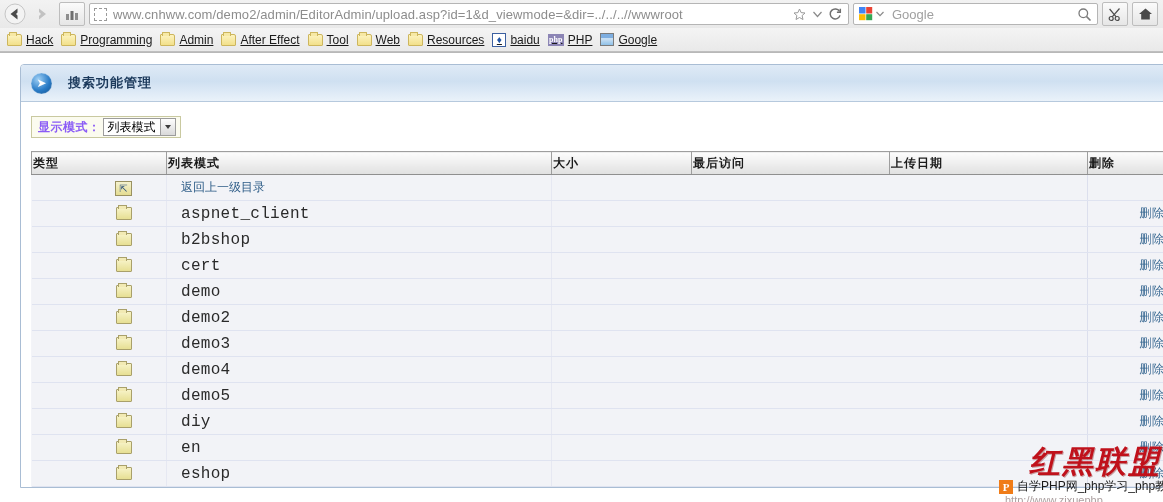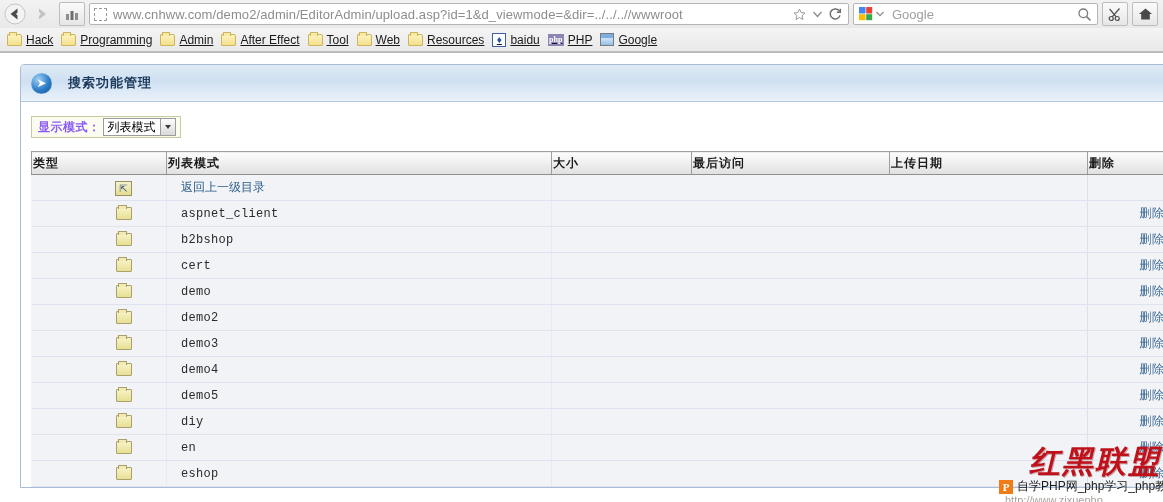--- a/index.html
+++ b/index.html
@@ -279,21 +279,21 @@
   td.col-del  { border-left: 1px solid #dcdfed; }
 
   .row-link {
     color: #2d5c87;
     text-decoration: none;
     font-family: "Liberation Sans", sans-serif;
     font-size: 12px;
   }
   .mono-name {
     font-family: "Liberation Mono", monospace;
-    font-size: 12px;
+    font-size: 16px;
     color: #2a2a2a;
     letter-spacing: 0.3px;
   }
   .del-link {
     color: #3a6a93;
     text-decoration: none;
     font-size: 12px;
     letter-spacing: 0.5px;
   }
   .tbl-folder-ico {

